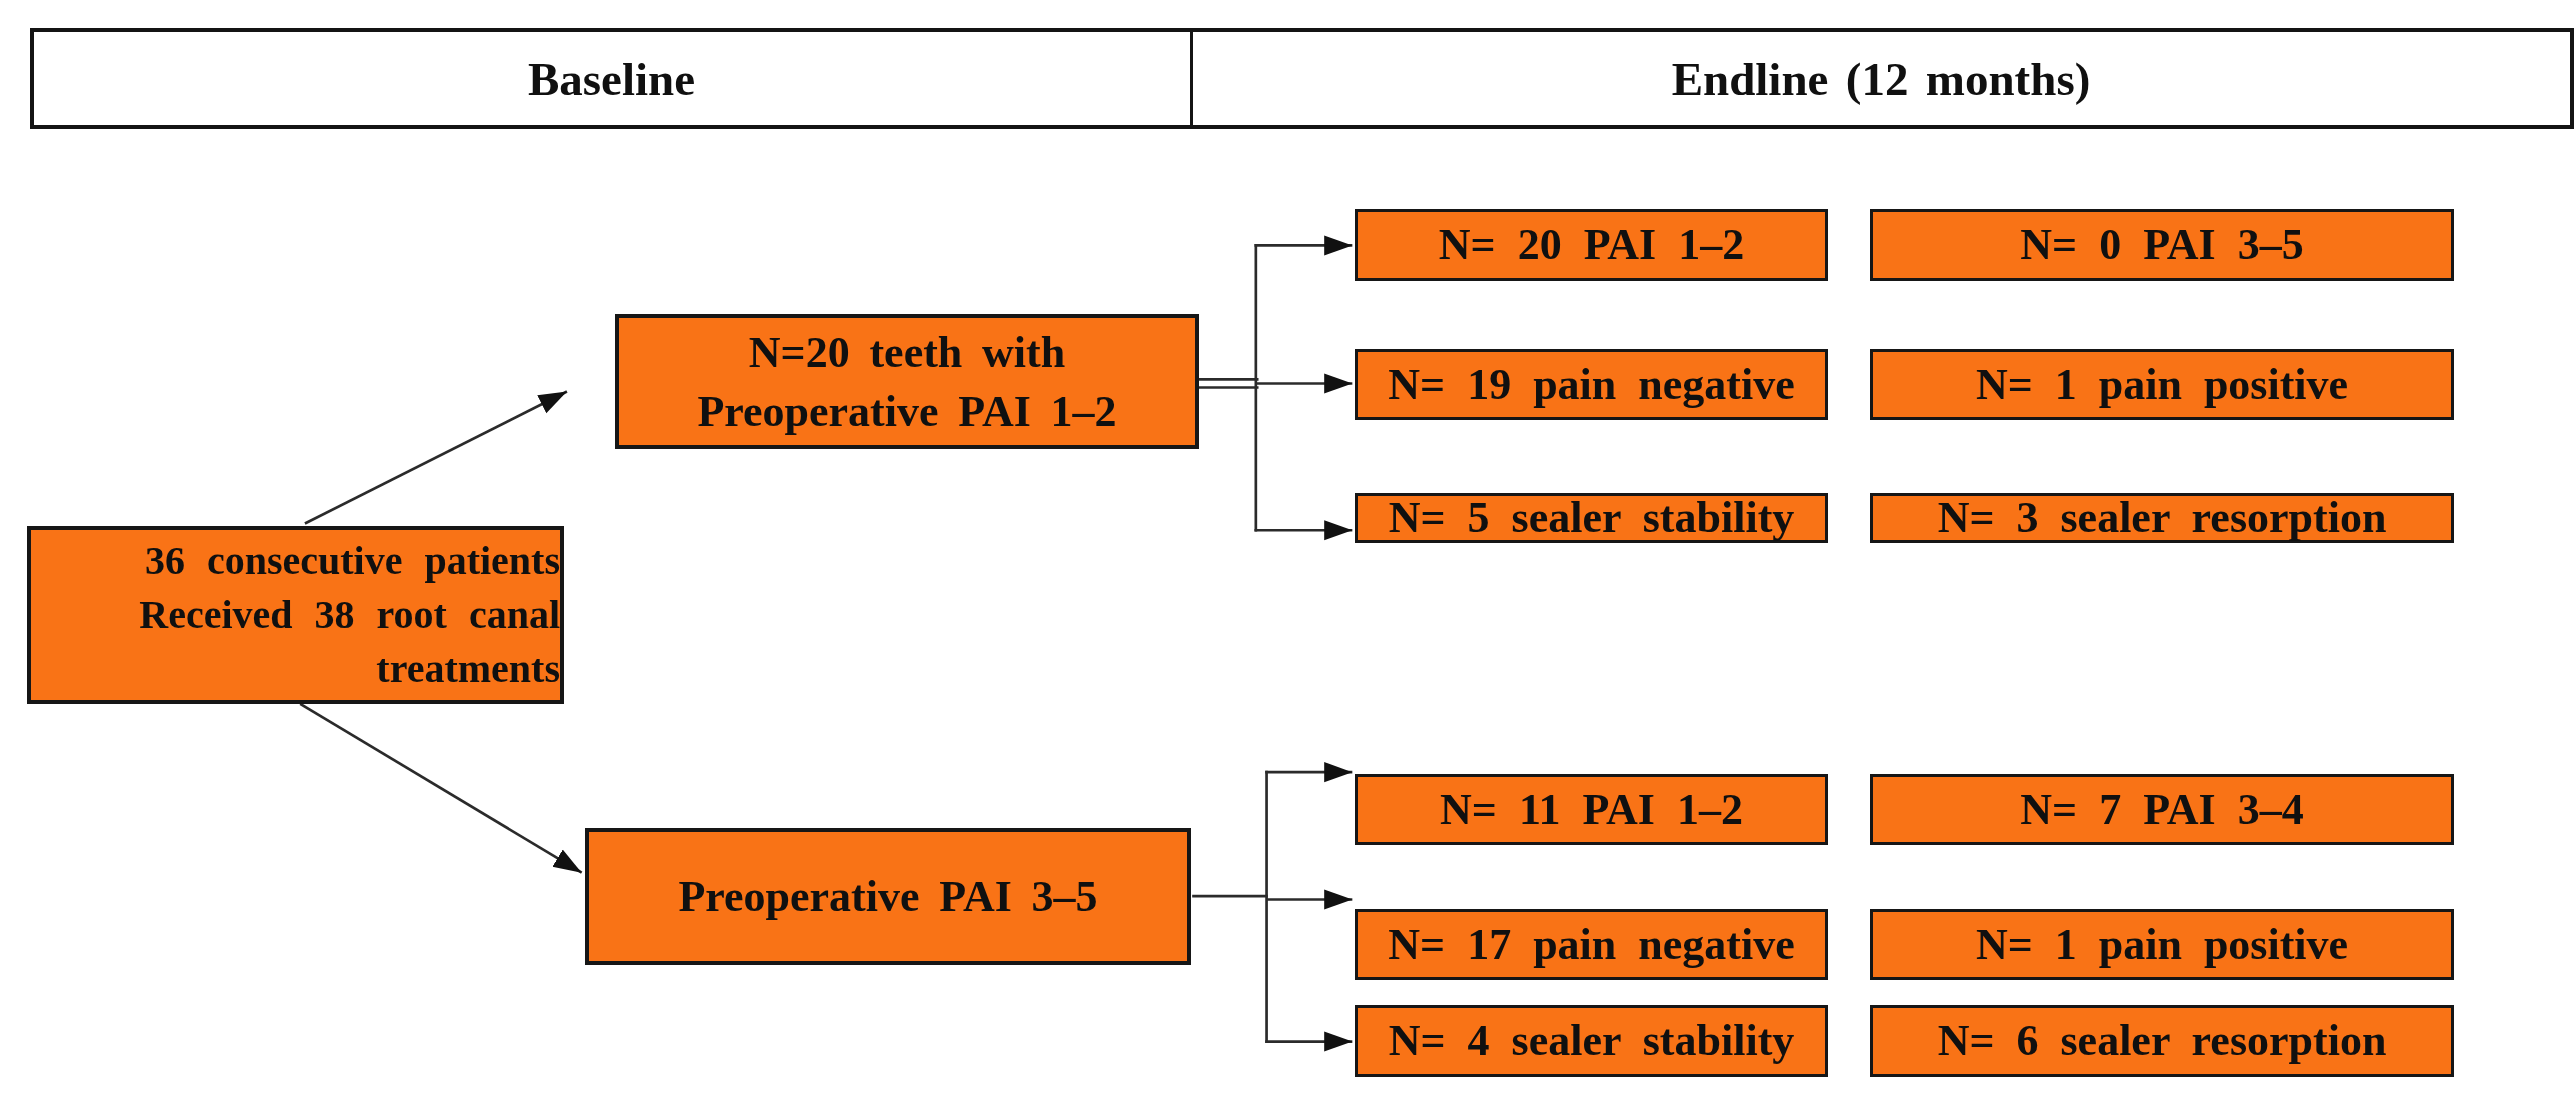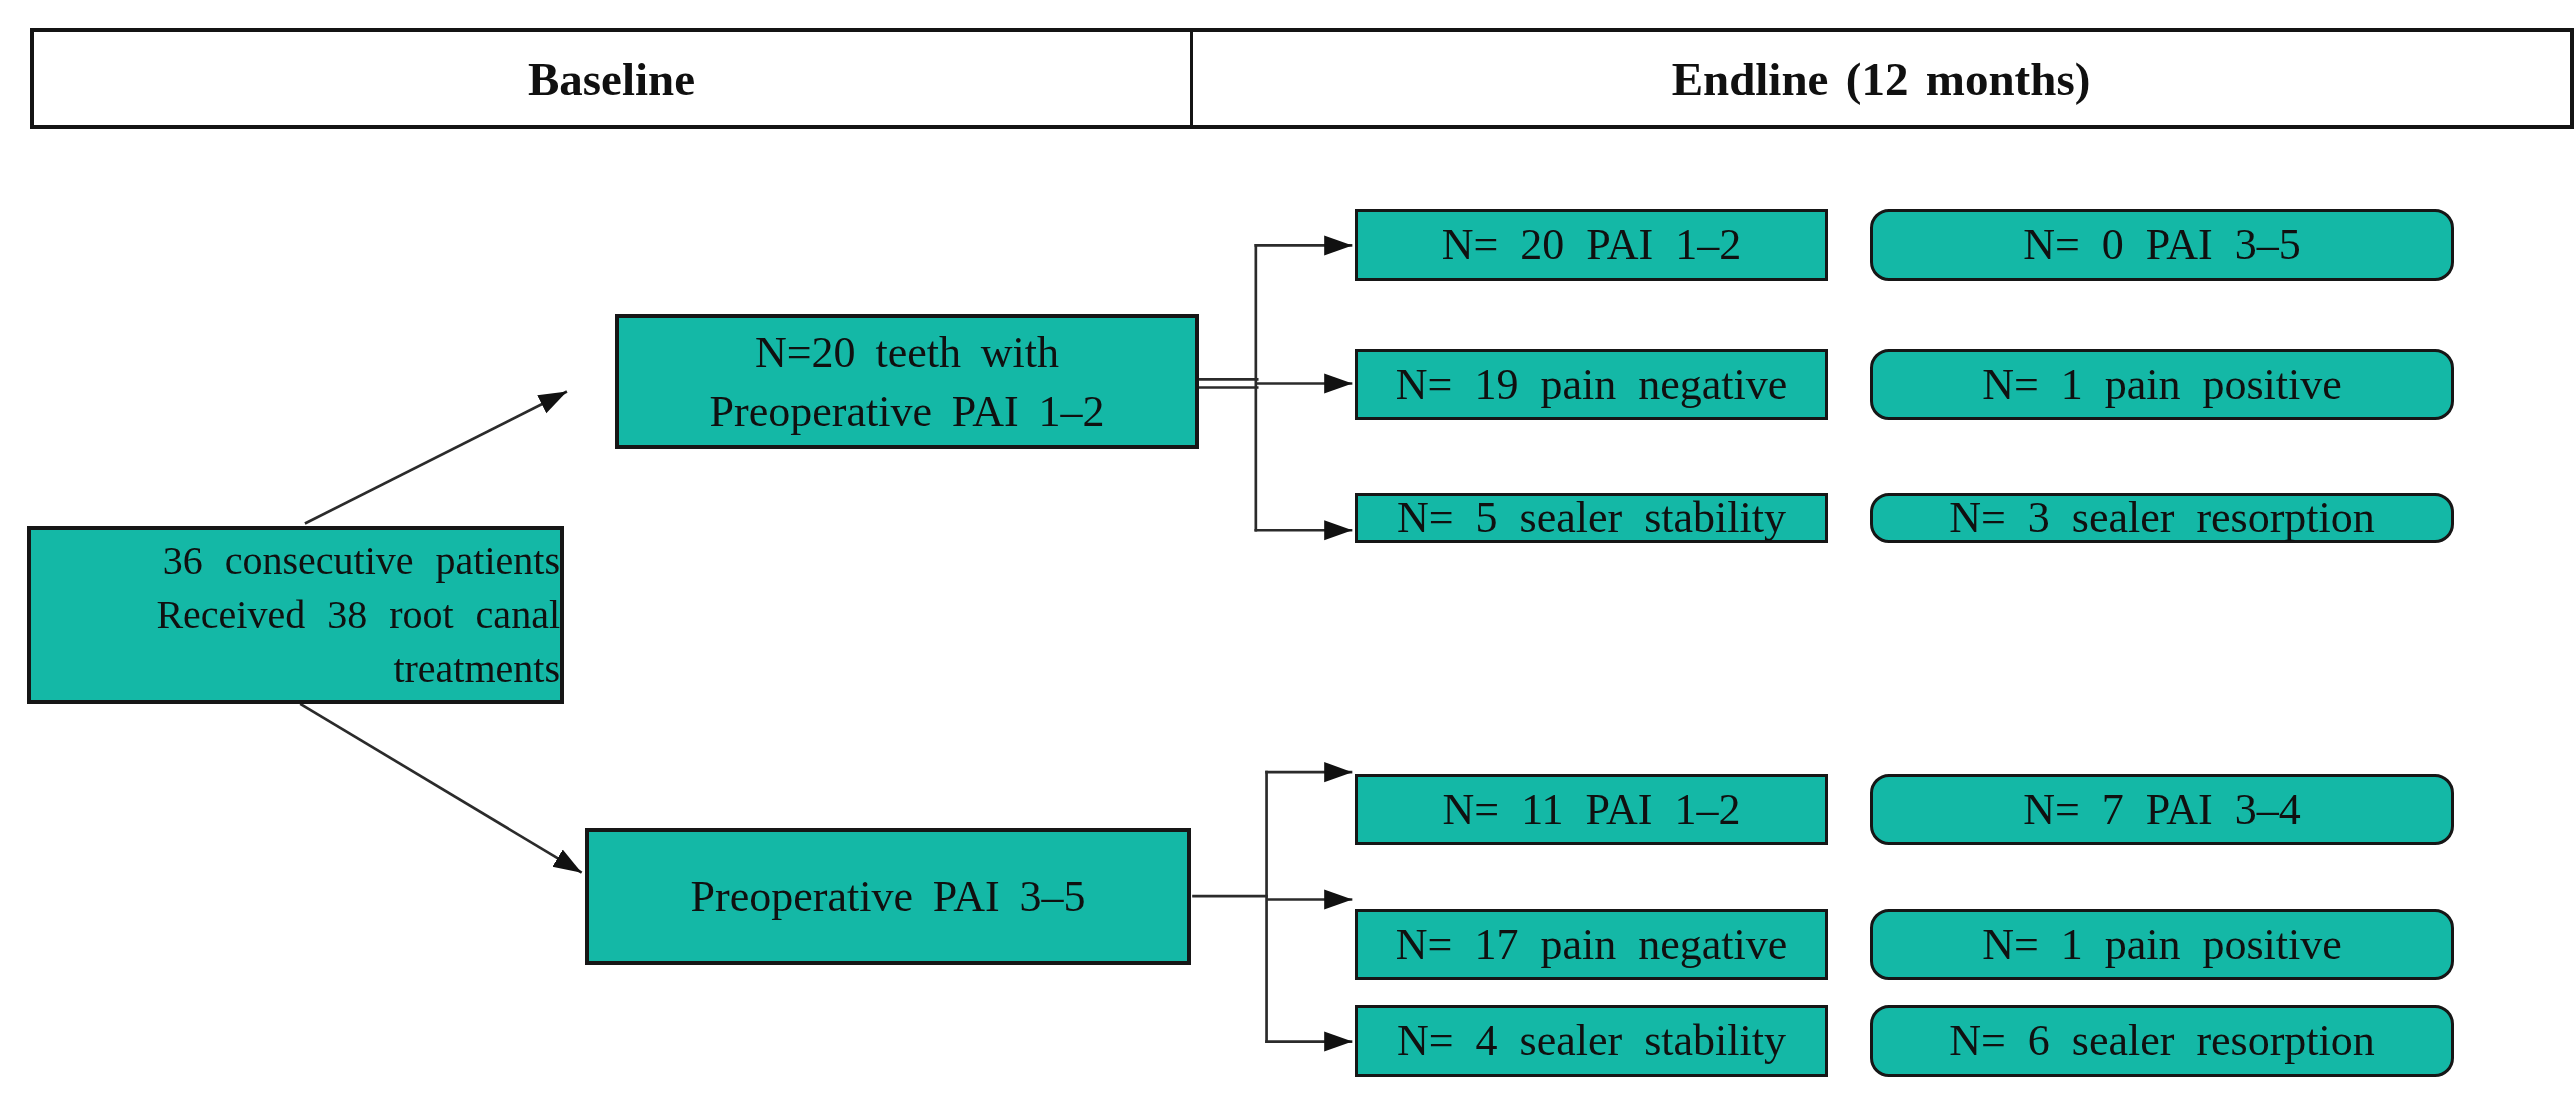--- a/index.html
+++ b/index.html
@@ -41,49 +41,50 @@
     flex: 0 0 1159px;
     border-right: 3.4px solid #141414;
     box-sizing: border-box;
   }
   .header-cell.right { flex: 1 1 auto; }
 
   
   .fbox {
     position: absolute;
     box-sizing: border-box;
-    background: #14b8a6;
+    background: #f97316;
     border: 4px solid #161616;
     display: flex;
     flex-direction: column;
     align-items: center;
     justify-content: center;
     text-align: center;
     font-size: 44px;
     line-height: 59px;
     word-spacing: 0.2em;
     white-space: nowrap;
+    font-weight: bold;
   }
   .fbox.thin { border-width: 3.4px; font-size: 44px; line-height: 1; word-spacing: 0.25em; }
 
   .patients-box {
     left: 27px; top: 526px; width: 537px; height: 178px;
     align-items: flex-end;
     text-align: left;
     padding-left: 20px;
     font-size: 40px;
     line-height: 54px;
     word-spacing: 0.3em;
   }
   .pai12-group-box { left: 571px; top: 314px; width: 584px; height: 135px; margin-left: 44px; }
   .pai35-group-box { left: 585px; top: 828px; width: 606px; height: 137px; }
 
   
   .col-a { left: 1355px; width: 473px; }
-  .col-b { left: 1870px; width: 584px; border-radius: 19px; }
+  .col-b { left: 1870px; width: 584px; }
   .row-1 { top: 209px;  height: 72px; }
   .row-2 { top: 349px;  height: 71px; }
   .row-3 { top: 493px;  height: 50px; }
   .row-4 { top: 774px; height: 71px; }
   .row-5 { top: 909px; height: 71px; }
   .row-6 { top: 1005px; height: 72px; }
 
   .connector-layer {
     position: absolute;
     left: 0; top: 0;

